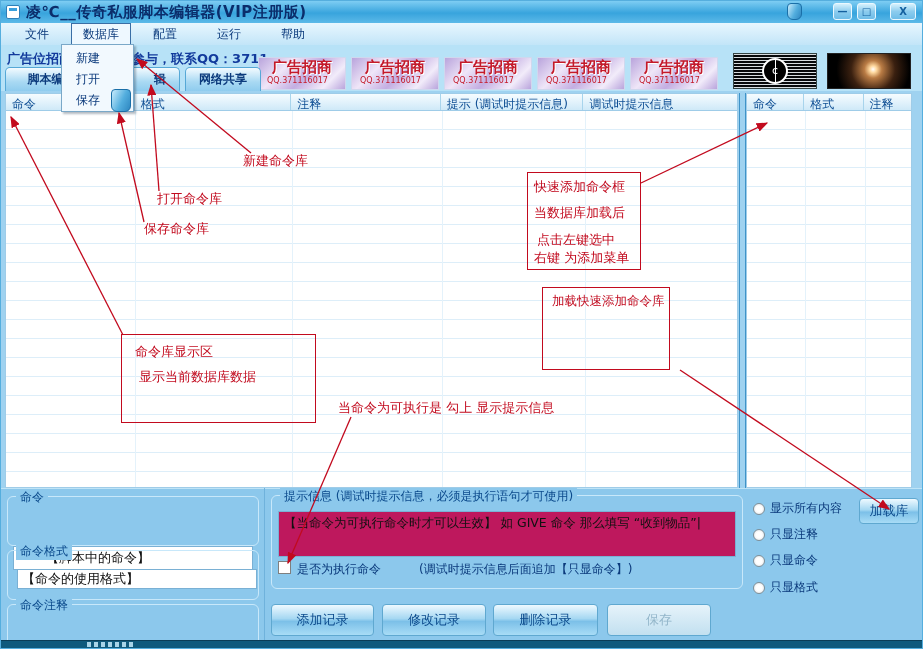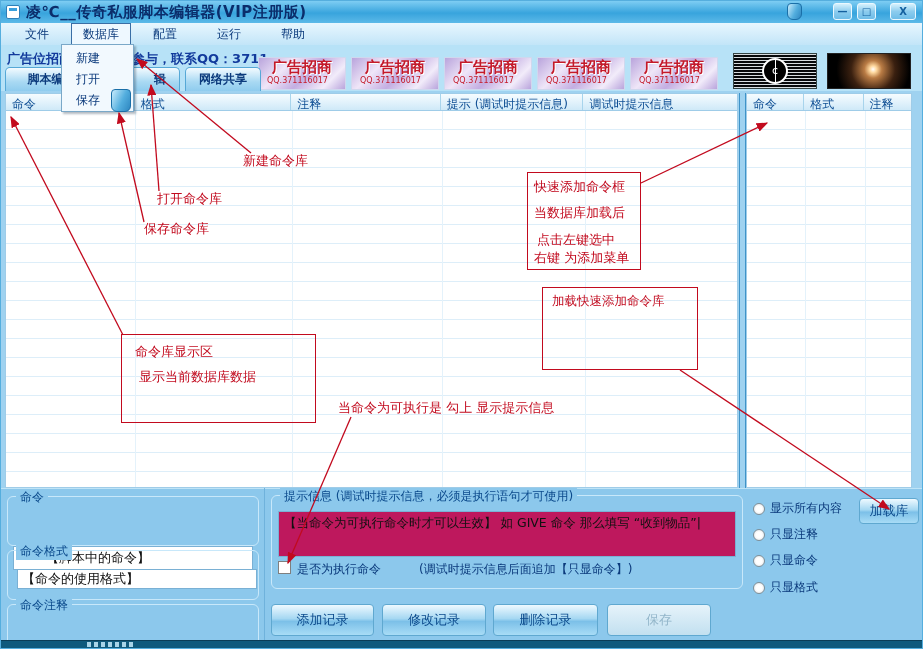--- a/index.html
+++ b/index.html
@@ -259,21 +259,21 @@
   <div class="ann" style="left:143px; top:219px;">保存命令库</div>
   <div class="ann" style="left:337px; top:398px;">当命令为可执行是 勾上 显示提示信息</div>
 
   <div class="ann-box" style="left:526px; top:171px; width:114px; height:98px;">
     <div class="ann" style="left:6px; top:5px;">快速添加命令框</div>
     <div class="ann" style="left:6px; top:31px;">当数据库加载后</div>
     <div class="ann" style="left:9px; top:58px;">点击左键选中</div>
     <div class="ann" style="left:6px; top:76px;">右键 为添加菜单</div>
   </div>
 
-  <div class="ann-box" style="left:541px; top:286px; width:156px; height:83px;">
+  <div class="ann-box" style="left:541px; top:286px; width:128px; height:83px;">
     <div class="ann" style="left:9px; top:5px; font-size:12.5px;">加载快速添加命令库</div>
   </div>
 
   <div class="ann-box" style="left:120px; top:333px; width:195px; height:89px;">
     <div class="ann" style="left:13px; top:8px;">命令库显示区</div>
     <div class="ann" style="left:17px; top:33px;">显示当前数据库数据</div>
   </div>
 
   <svg class="arrows">
     <defs>

